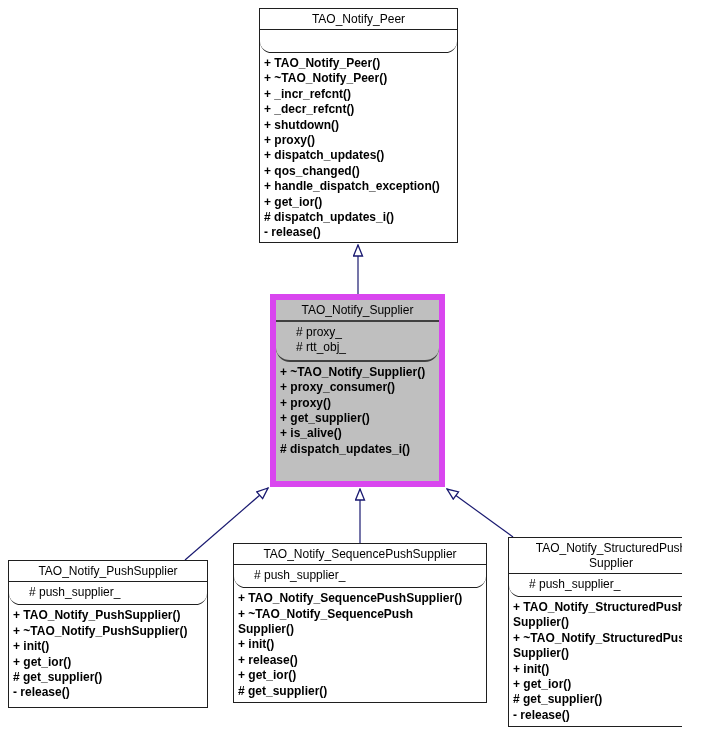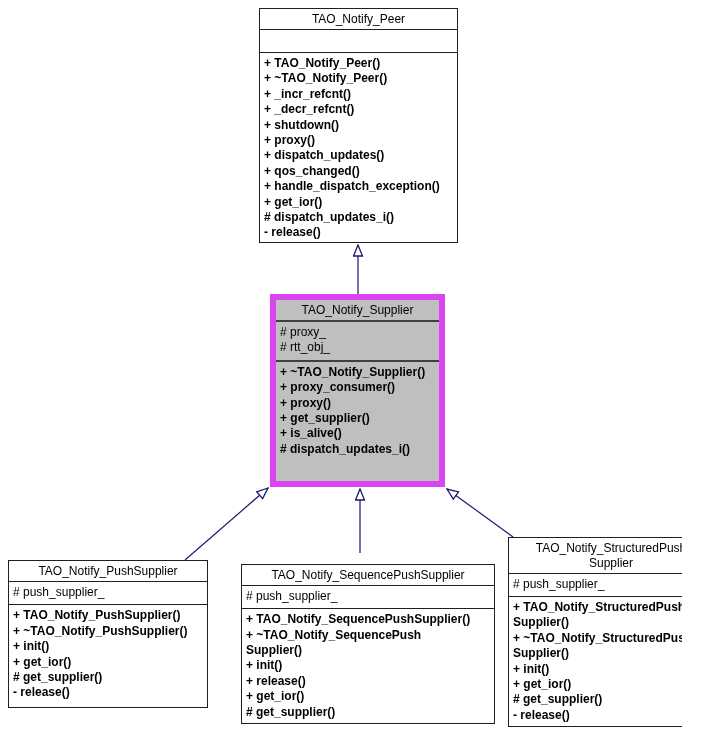--- a/index.html
+++ b/index.html
@@ -33,40 +33,41 @@
   .uml-title {
     text-align: center;
     padding: 3px 2px 2px;
     line-height: 15px;
     white-space: pre-line;
     border-bottom: 1px solid #1f1f1f;
     overflow-wrap: anywhere;
   }
   .hl .uml-title { border-bottom: 2px solid #404040; }
   .uml-attrs {
-    padding: 3px 4px 4px;
+    padding: 3px 20px 4px;
     min-height: 15px;
     border-bottom: 1px solid #1f1f1f;
+    border-radius: 14px;
   }
   .hl .uml-attrs { border-bottom: 2px solid #404040; }
   .uml-methods {
     padding: 3px 4px 3px;
     flex: 1;
     font-weight: bold;
   }
   .uml-line {
     line-height: 15.4px;
     white-space: pre-line;
     overflow-wrap: anywhere;
   }
   
   #box-peer     { left: 259px; top: 8px;   width: 199px; height: 235px; }
   #box-supplier { left: 270px; top: 294px; width: 175px; height: 193px; }
   #box-push     { left: 8px;   top: 560px; width: 200px; height: 148px; }
-  #box-seq      { left: 233px; top: 564px; width: 254px; height: 160px; margin-left: 8px; }
+  #box-seq      { left: 233px; top: 543px; width: 254px; height: 160px; }
   #box-struct   { left: 508px; top: 537px; width: 206px; height: 190px; }
 </style>
 </head>
 <body>
 
 <div class="canvas">
 
   <svg class="arrow-layer" width="723" height="736" viewBox="0 0 723 736" xmlns="http://www.w3.org/2000/svg">
     <defs>
       <marker id="emptyArrow" viewBox="0 0 13 11" refX="12" refY="5.5" markerWidth="13" markerHeight="11" markerUnits="userSpaceOnUse" orient="auto">

